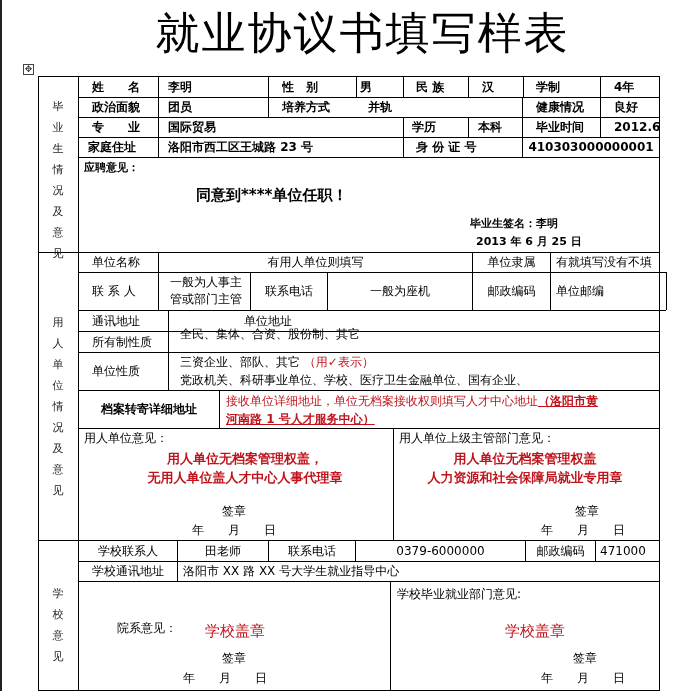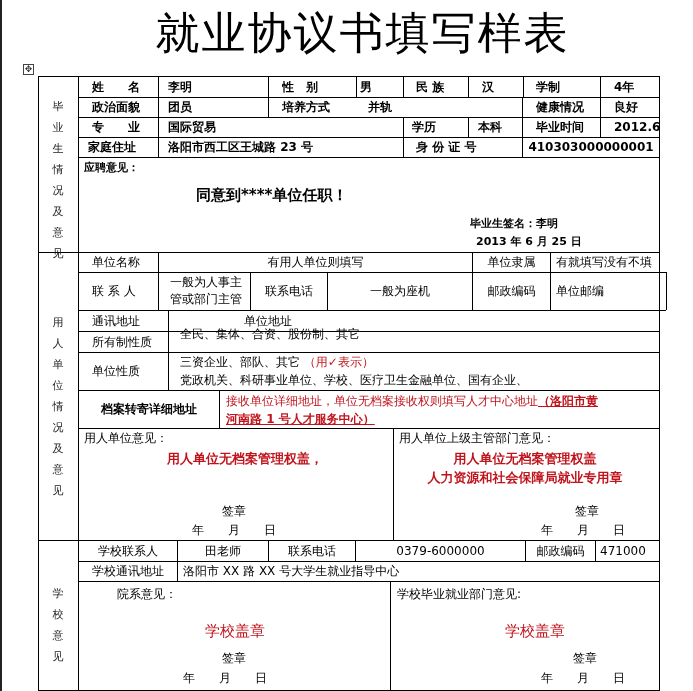--- a/index.html
+++ b/index.html
@@ -150,20 +150,21 @@
 
   <div class="cell b c" style="left:79px;top:391px;width:140px;height:37px;">档案转寄详细地址</div>
   <div class="abs red" style="left:226px;top:392px;width:432px;font-size:12px;line-height:18px;">
     <div><span>接收单位详细地址，单位无档案接收权则填写人才中心地址</span><span class="b u">（洛阳市黄</span></div>
     <div class="b u">河南路 1 号人才服务中心）</div>
   </div>
 
   <div class="cell" style="left:84px;top:430px;width:140px;height:16px;">用人单位意见：</div>
   <div class="abs red b" style="left:100px;top:449px;width:290px;font-size:13px;line-height:19px;text-align:center;">
     <div>用人单位无档案管理权盖，</div>
+    <div>无用人单位盖人才中心人事代理章</div>
   </div>
   <div class="cell" style="left:222px;top:503px;width:60px;height:16px;">签章</div>
   <div class="cell" style="left:192px;top:522px;width:120px;height:16px;">年　　月　　日</div>
 
   <div class="cell" style="left:399px;top:430px;width:200px;height:16px;">用人单位上级主管部门意见：</div>
   <div class="abs red b" style="left:400px;top:449px;width:250px;font-size:13px;line-height:19px;text-align:center;">
     <div>用人单位无档案管理权盖</div>
     <div>人力资源和社会保障局就业专用章</div>
   </div>
   <div class="cell" style="left:575px;top:503px;width:60px;height:16px;">签章</div>
@@ -176,21 +177,21 @@
   <div class="cell c" style="left:79px;top:541px;width:98px;height:20px;">学校联系人</div>
   <div class="cell c" style="left:178px;top:541px;width:90px;height:20px;">田老师</div>
   <div class="cell c" style="left:269px;top:541px;width:86px;height:20px;">联系电话</div>
   <div class="cell c" style="left:356px;top:541px;width:169px;height:20px;">0379-6000000</div>
   <div class="cell c" style="left:526px;top:541px;width:69px;height:20px;">邮政编码</div>
   <div class="cell" style="left:600px;top:541px;width:59px;height:20px;">471000</div>
 
   <div class="cell c" style="left:79px;top:562px;width:98px;height:19px;">学校通讯地址</div>
   <div class="cell" style="left:183px;top:562px;width:400px;height:19px;">洛阳市 XX 路 XX 号大学生就业指导中心</div>
 
-  <div class="cell" style="left:86px;top:586px;width:120px;height:16px;padding-left:31px;">院系意见：</div>
+  <div class="cell" style="left:86px;top:620px;width:120px;height:16px;padding-left:31px;">院系意见：</div>
   <div class="cell red c" style="left:180px;top:620px;width:110px;height:22px;font-size:15px;">学校盖章</div>
   <div class="cell" style="left:222px;top:650px;width:60px;height:16px;">签章</div>
   <div class="cell" style="left:183px;top:670px;width:120px;height:16px;">年　　月　　日</div>
 
   <div class="cell" style="left:397px;top:586px;width:200px;height:16px;">学校毕业就业部门意见:</div>
   <div class="cell red c" style="left:480px;top:620px;width:110px;height:22px;font-size:15px;">学校盖章</div>
   <div class="cell" style="left:573px;top:650px;width:60px;height:16px;">签章</div>
   <div class="cell" style="left:541px;top:670px;width:120px;height:16px;">年　　月　　日</div>
 </div>
 

